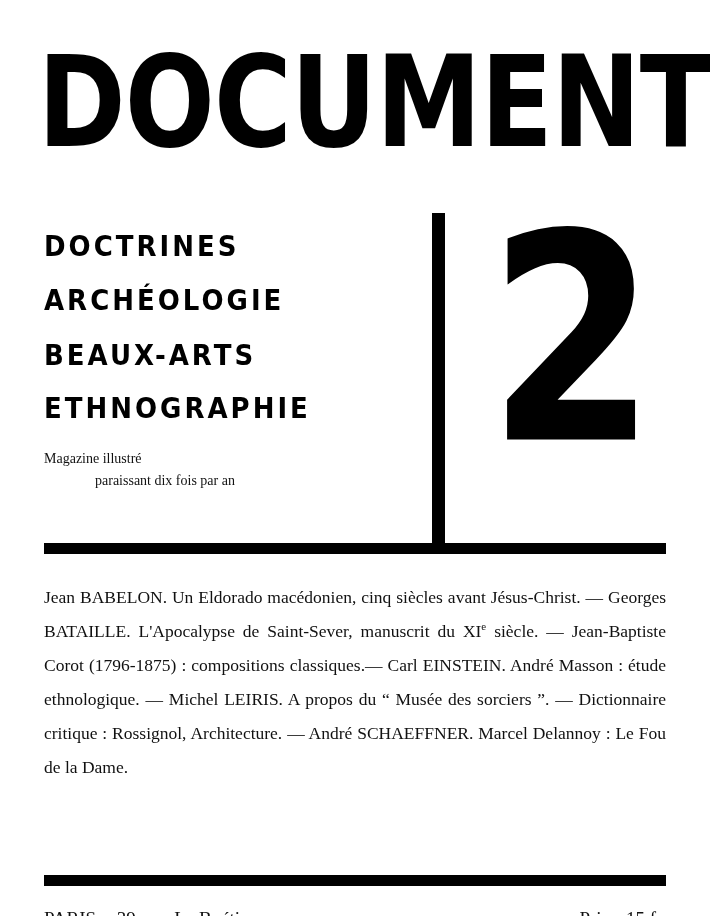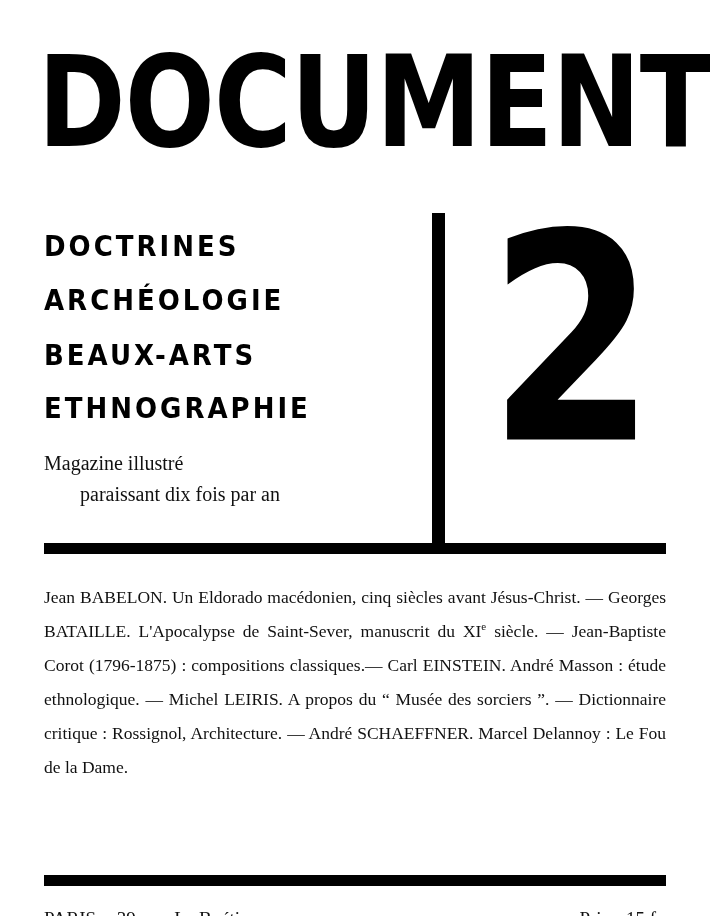--- a/index.html
+++ b/index.html
@@ -50,25 +50,25 @@
     font-size: 26px;
     letter-spacing: 3px;
     line-height: 1.86;
     transform: scaleY(1.12);
     transform-origin: left top;
     color: #000;
   }
   .tagline {
     margin-top: 36px;
     font-family: "Liberation Serif", serif;
-    font-size: 20px;
+    font-size: 14px;
     line-height: 1.55;
   }
   .tagline .line2 {
-    margin-left: 36px;
+    margin-left: 51px;
   }
 
   
   .issue-wrap {
     position: absolute;
     right: 4px;
     top: -6px;
     width: 230px;
     height: 330px;
   }

